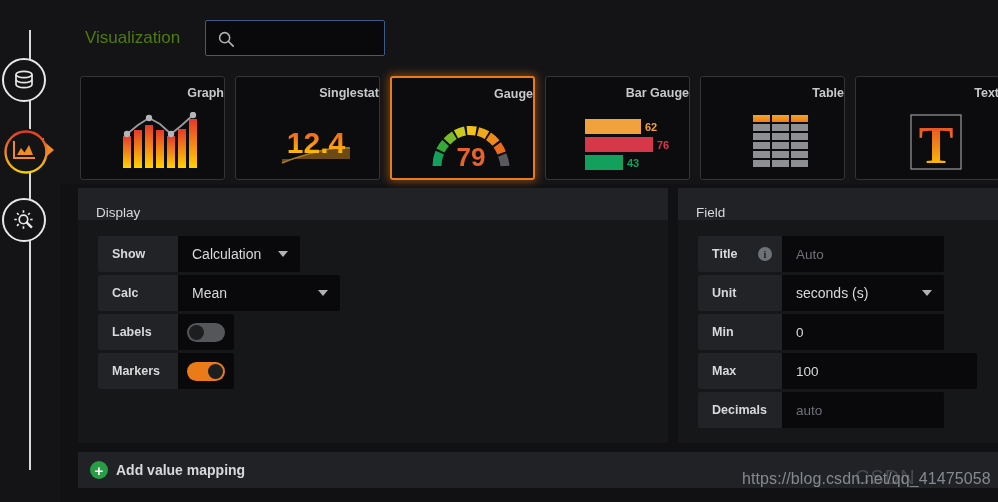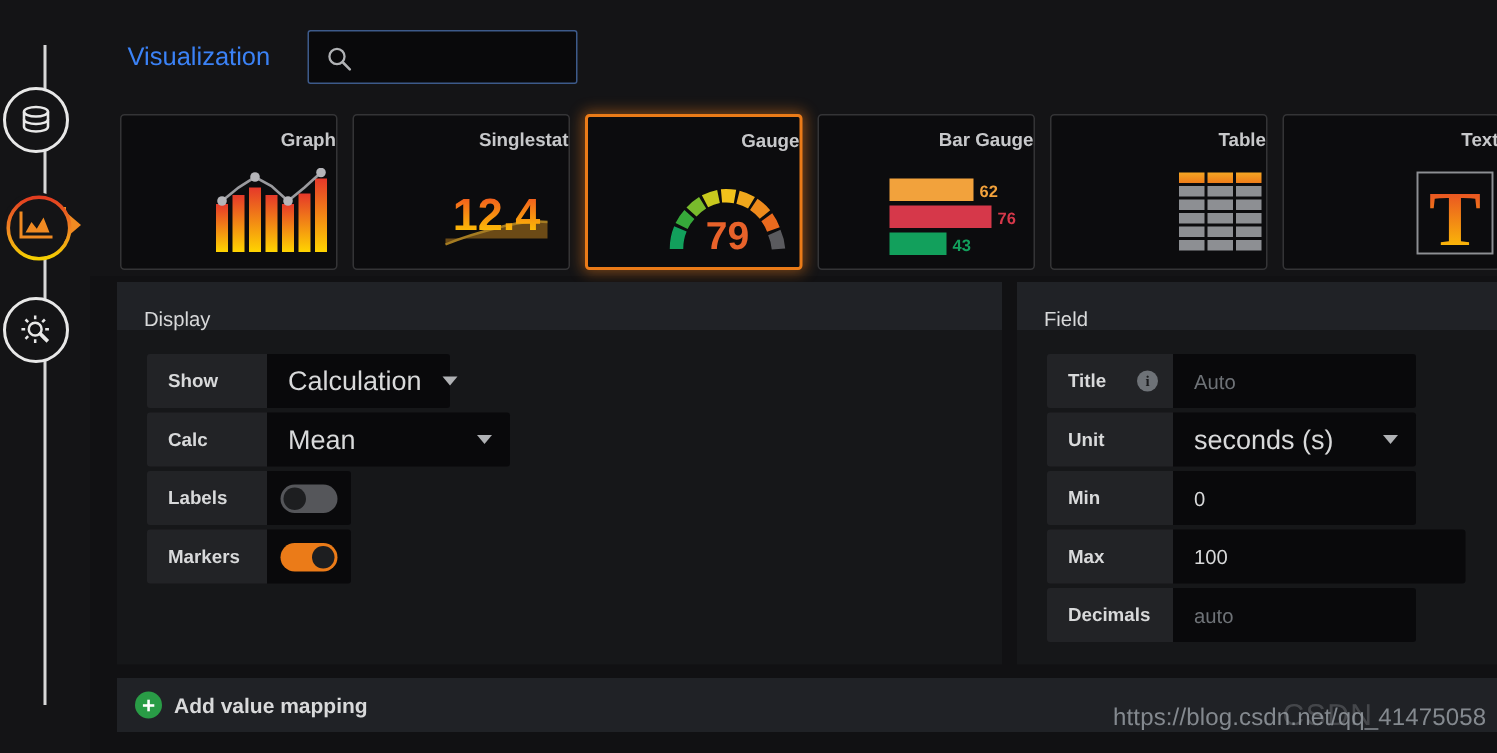--- a/index.html
+++ b/index.html
@@ -20,53 +20,53 @@
   .rail-node.n2 { top: 128px; border: 2px solid transparent; }
   .rail-node.n3 { top: 198px; border: 2px solid #e8e8e8; }
   .ring-grad { position: absolute; left: 0; top: 0; width: 44px; height: 44px; }
   .arrow-tip { position: absolute; left: 40px; top: 138px; width: 0; height: 0;
                border-top: 12px solid transparent; border-bottom: 12px solid transparent;
                border-left: 14px solid #f08a22; }
   .arrow-block { position: absolute; left: 26px; top: 138px; width: 18px; height: 24px; background: #f08a22; }
 
   
   .header { position: absolute; left: 60px; top: 0; width: 938px; height: 64px; background: #141416; }
-  .header-title { position: absolute; left: 25px; top: 28px; color: #3b82f6; font-size: 17px; }
+  .header-title { position: absolute; left: 25px; top: 28px; color: #4d7c0f; font-size: 17px; }
   .search-box { position: absolute; left: 145px; top: 20px; width: 180px; height: 36px;
                 background: #09090b; border: 1px solid #3d5a8a; border-radius: 2px; }
   .search-icon { position: absolute; left: 11px; top: 9px; width: 18px; height: 18px; }
 
   
   .cards { position: absolute; left: 60px; top: 64px; width: 938px; height: 120px; background: #141416; }
   .card { position: absolute; top: 12px; width: 145px; height: 104px;
           background: #0c0c0e; border: 1px solid #343436; border-radius: 3px; }
   .card.selected { border: 2px solid #eb7b18; box-shadow: 0 0 9px 2px rgba(235,123,24,0.45); }
   .card-title { width: 100%; text-align: right; margin-top: 9px;
                 color: #c7c8ca; font-size: 12.5px; font-weight: bold; }
   .card-art { position: absolute; left: 16px; right: 0; top: 32px; height: 66px;
-              display: flex; align-items: center; justify-content: flex-end; }
+              display: flex; align-items: center; justify-content: center; }
   .underline-red { position: absolute; left: 400px; top: 176px; width: 130px; height: 10px; }
 
   
   .panel { position: absolute; background: #161719; }
   .panel-head { height: 32px; background: #202226; display: flex; align-items: flex-end; }
   .panel-head span { color: #d8d9da; font-size: 13.5px; padding-left: 18px; }
   .panel-body { padding: 16px 0 0 20px; }
 
   .row { display: flex; margin-bottom: 3px; height: 36px; }
   .row-label { background: #222326; display: flex; align-items: center;
                color: #d8d9da; font-size: 12.5px; font-weight: bold;
                padding: 0 10px 0 14px; border-radius: 2px 0 0 2px; text-align: center; }
   .row-label.w80 { width: 80px; }
   .row-label.w84 { width: 84px; }
   .field-val { background: #09090b; display: flex; align-items: center;
                color: #d8d9da; font-size: 13.5px; padding-left: 14px; border-radius: 0 2px 2px 0; }
   .field-val.ph { color: #6e7277; }
   .select { background: #09090b; display: flex; align-items: center; justify-content: space-between;
-            color: #d8d9da; font-size: 18px; padding: 0 12px 0 14px; border-radius: 0 2px 2px 0; }
+            color: #d8d9da; font-size: 14px; padding: 0 12px 0 14px; border-radius: 0 2px 2px 0; }
   .caret { width: 0; height: 0; border-left: 5px solid transparent; border-right: 5px solid transparent;
            border-top: 6px solid #b0b2b5; margin-left: 14px; }
   .toggle-cell { background: #09090b; width: 56px; display: flex; align-items: center;
                  justify-content: center; border-radius: 0 2px 2px 0; }
   .toggle { width: 38px; height: 19px; border-radius: 10px; position: relative; }
   .toggle.off { background: #55565a; }
   .toggle.on { background: #eb7b18; }
   .knob { position: absolute; top: 2px; width: 15px; height: 15px; border-radius: 50%; background: #1d1e20; }
   .toggle.off .knob { left: 2px; }
   .toggle.on .knob { right: 2px; }

